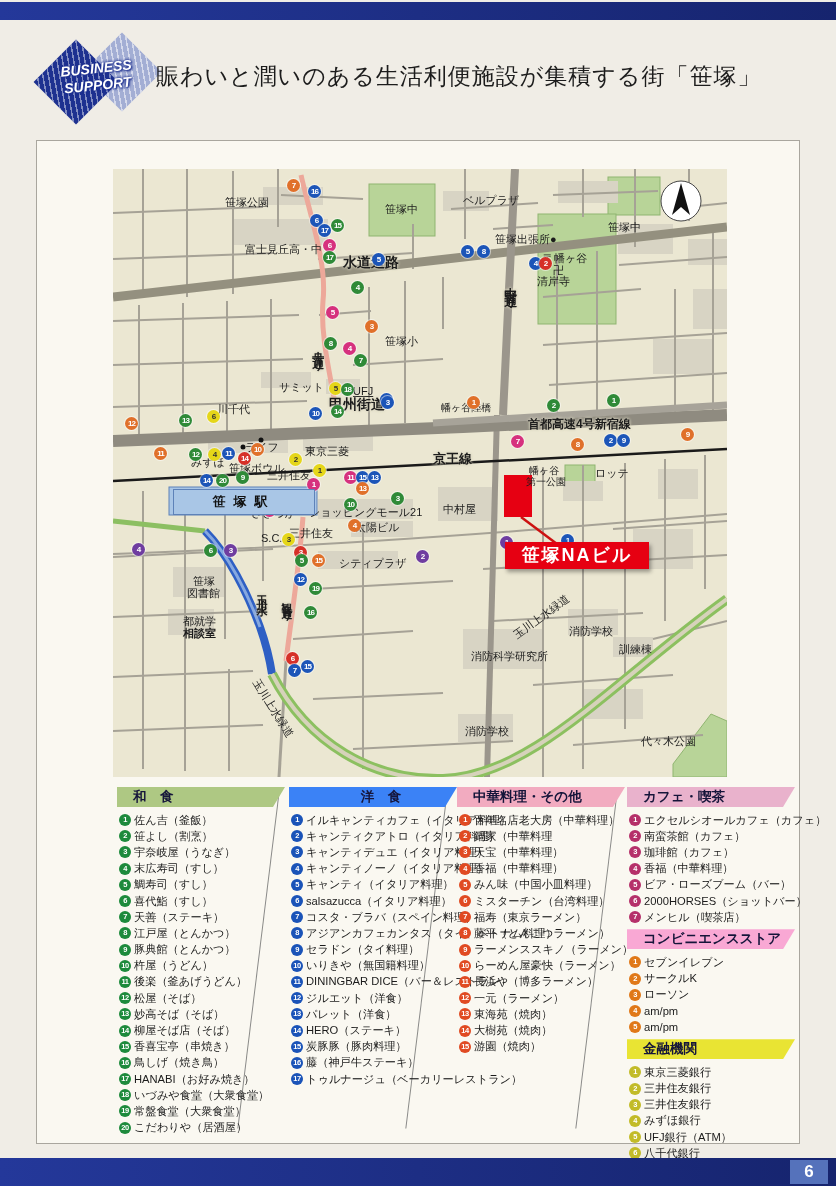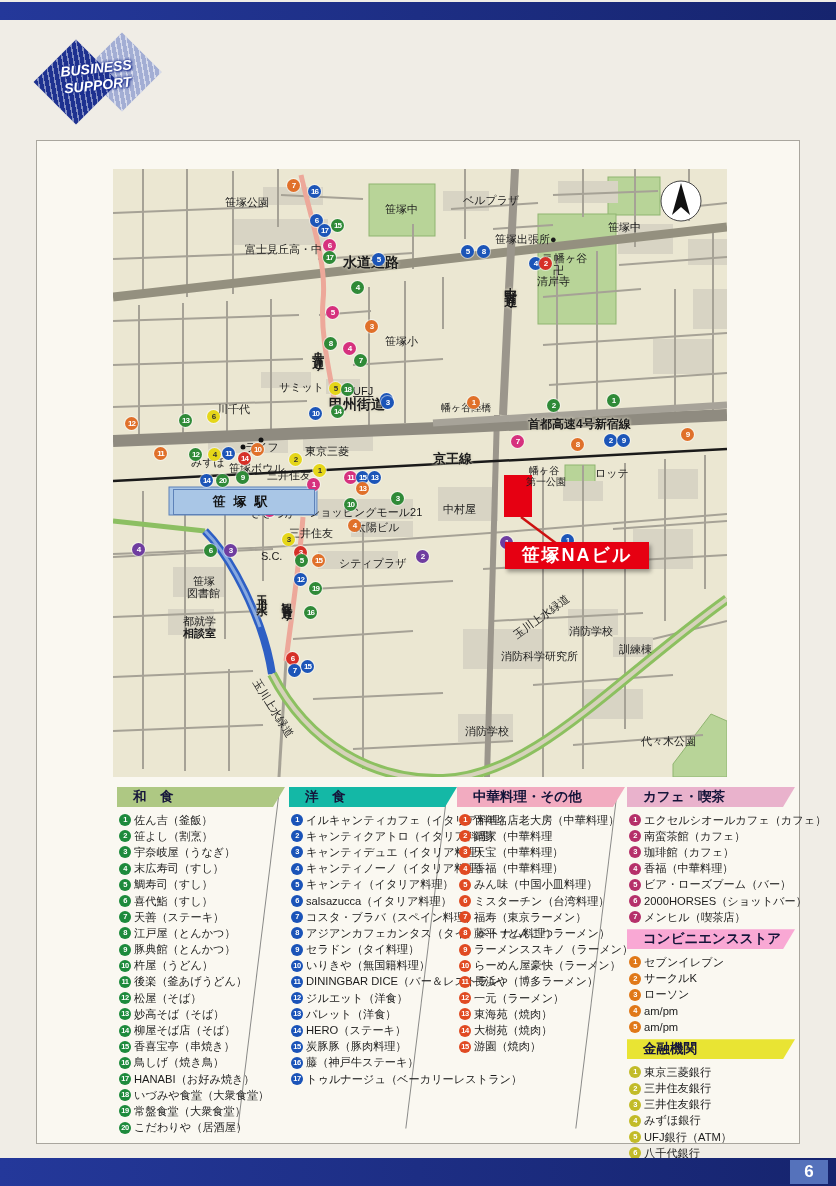--- a/index.html
+++ b/index.html
@@ -47,20 +47,21 @@
 <div class="logo">
   <div class="diamond back"></div>
   <div class="diamond front"></div>
   <div class="logo-text">
     <div>BUSINESS</div>
     <div>SUPPORT</div>
   </div>
 </div>
 
 <div class="titles">
+  <div class="title2">賑わいと潤いのある生活利便施設が集積する街「笹塚」</div>
 </div>
 
 <div class="content-box">
 
   <div class="map" id="map">
     <svg width="614" height="608" viewBox="0 0 614 608">
       <rect x="0" y="0" width="614" height="608" fill="#ebe7d2"></rect>
 
       <g fill="#b8d498" stroke="#8fb570" stroke-width="1">
         <rect x="256" y="15" width="66" height="52"></rect>
@@ -219,34 +220,34 @@
         <div class="mlabel" style="left: 132px; top: 272px;">ライフ</div>
         <div class="mlabel" style="left: 78px; top: 287px;">みずほ</div>
         <div class="mlabel" style="left: 116px; top: 293px;">笹塚ボウル</div>
         <div class="mlabel" style="left: 154px; top: 300px;">三井住友</div>
         <div class="mlabel bold" style="left: 320px; top: 283px; font-size: 13px;">京王線</div>
         <div class="mlabel" style="left: 416px; top: 296px; font-size: 10px;">幡ヶ谷</div>
         <div class="mlabel" style="left: 413px; top: 307px; font-size: 10px;">第一公園</div>
         <div class="mlabel" style="left: 458px; top: 298px; margin-left: 24px;">ロッテ</div>
         <div class="mlabel" style="left: 330px; top: 334px;">中村屋</div>
         <div class="mlabel" style="left: 138px; top: 338px;">ささづか</div>
-        <div class="mlabel" style="left: 148px; top: 350px; margin-top: 31px;">S.C.</div>
+        <div class="mlabel" style="left: 148px; top: 332px; margin-top: 31px;">S.C.</div>
         <div class="mlabel" style="left: 196px; top: 337px;">ショッピングモール21</div>
         <div class="mlabel" style="left: 242px; top: 352px;">太陽ビル</div>
         <div class="mlabel" style="left: 176px; top: 358px;">三井住友</div>
         <div class="mlabel" style="left: 206px; top: 388px; margin-left: 20px;">シティプラザ</div>
         <div class="mlabel" style="left: 80px; top: 406px;">笹塚</div>
         <div class="mlabel" style="left: 74px; top: 418px;">図書館</div>
         <div class="mlabel vert" style="left: 143px; top: 418px;">玉川上水</div>
         <div class="mlabel vert" style="left: 168px; top: 424px;">観音通り</div>
         <div class="mlabel" style="left: 70px; top: 446px;">都就学</div>
         <div class="mlabel" style="left: 70px; top: 458px; font-weight: bold;">相談室</div>
         <div class="mlabel" style="left: 456px; top: 456px;">消防学校</div>
         <div class="mlabel" style="left: 506px; top: 474px;">訓練棟</div>
-        <div class="mlabel" style="left: 358px; top: 481px; margin-left: 30px;">消防科学研究所</div>
+        <div class="mlabel" style="left: 358px; top: 481px;">消防科学研究所</div>
         <div class="mlabel" style="left: 398px; top: 462px; transform: rotate(-36deg);">玉川上水緑道</div>
         <div class="mlabel" style="left: 148px; top: 508px; transform: rotate(58deg);">玉川上水緑道</div>
         <div class="mlabel" style="left: 352px; top: 556px;">消防学校</div>
         <div class="mlabel" style="left: 528px; top: 566px;">代々木公園</div>
         <div class="marker" style="left: 174px; top: 10px; background: rgb(224, 112, 42);">7</div>
         <div class="marker" style="left: 195px; top: 16px; background: rgb(28, 85, 184);">16</div>
         <div class="marker" style="left: 197px; top: 45px; background: rgb(28, 85, 184);">6</div>
         <div class="marker" style="left: 218px; top: 50px; background: rgb(47, 138, 56);">15</div>
         <div class="marker" style="left: 205px; top: 55px; background: rgb(28, 85, 184);">17</div>
         <div class="marker" style="left: 210px; top: 70px; background: rgb(214, 49, 126);">6</div>
@@ -403,21 +404,21 @@
         <div class="litem">
           <span class="bullet" style="background: rgb(29, 138, 60);">19</span>
           <span>常盤食堂（大衆食堂）</span>
         </div>
         <div class="litem">
           <span class="bullet" style="background: rgb(29, 138, 60);">20</span>
           <span>こだわりや（居酒屋）</span>
         </div>
       </div>
       <div class="lcol" style="left: 172px;">
-        <div class="band" style="background: #14b8a6;">
+        <div class="band" style="background: #3b82f6; text-align: center;">
           <span class="band-t">洋　食</span>
         </div>
         <div class="litem">
           <span class="bullet" style="background: rgb(26, 83, 184);">1</span>
           <span>イルキャンティカフェ（イタリア料理）</span>
         </div>
         <div class="litem">
           <span class="bullet" style="background: rgb(26, 83, 184);">2</span>
           <span>キャンティクアトロ（イタリア料理）</span>
         </div>

